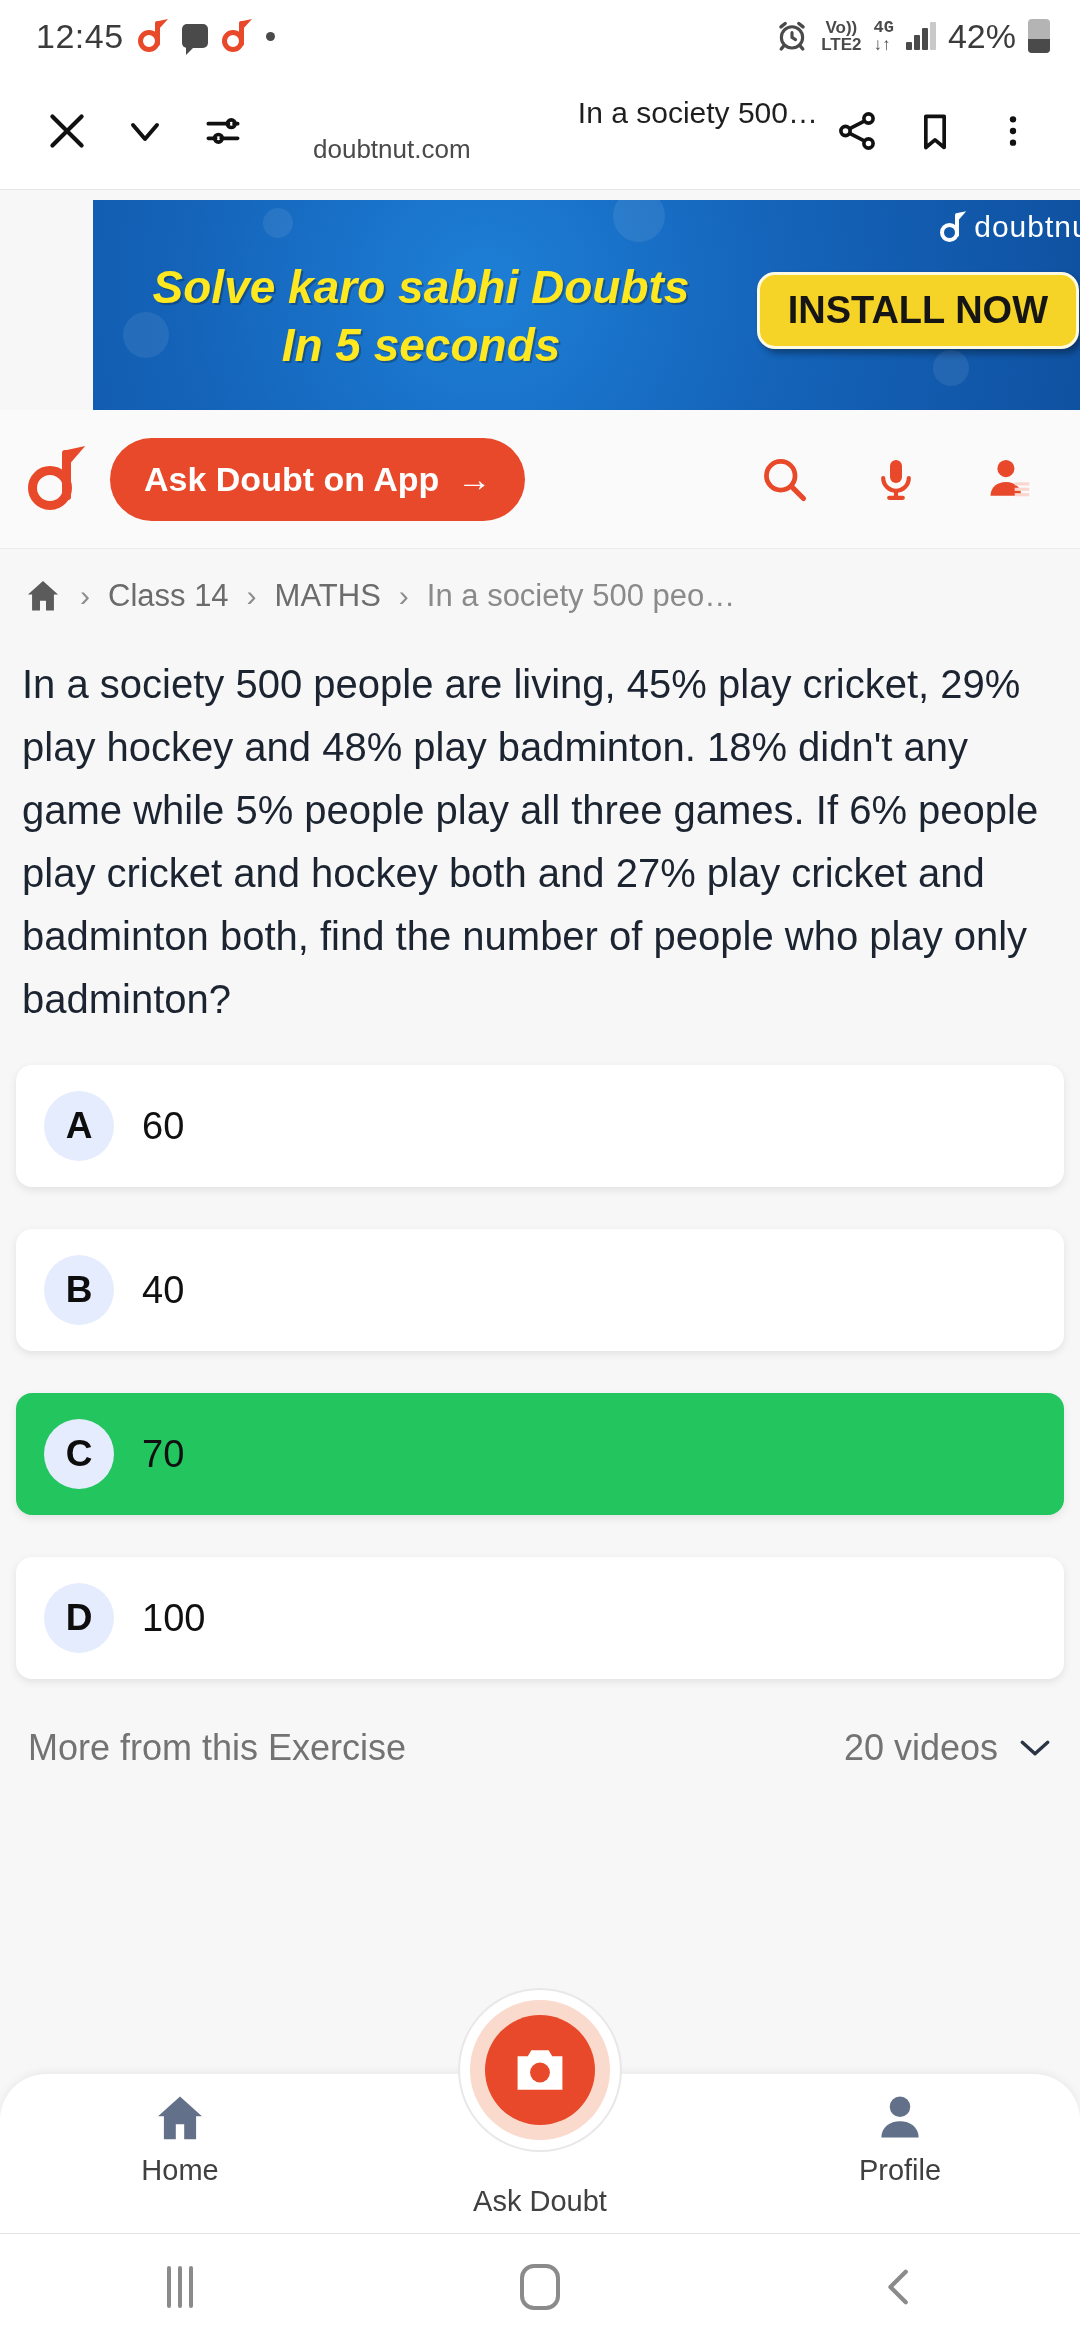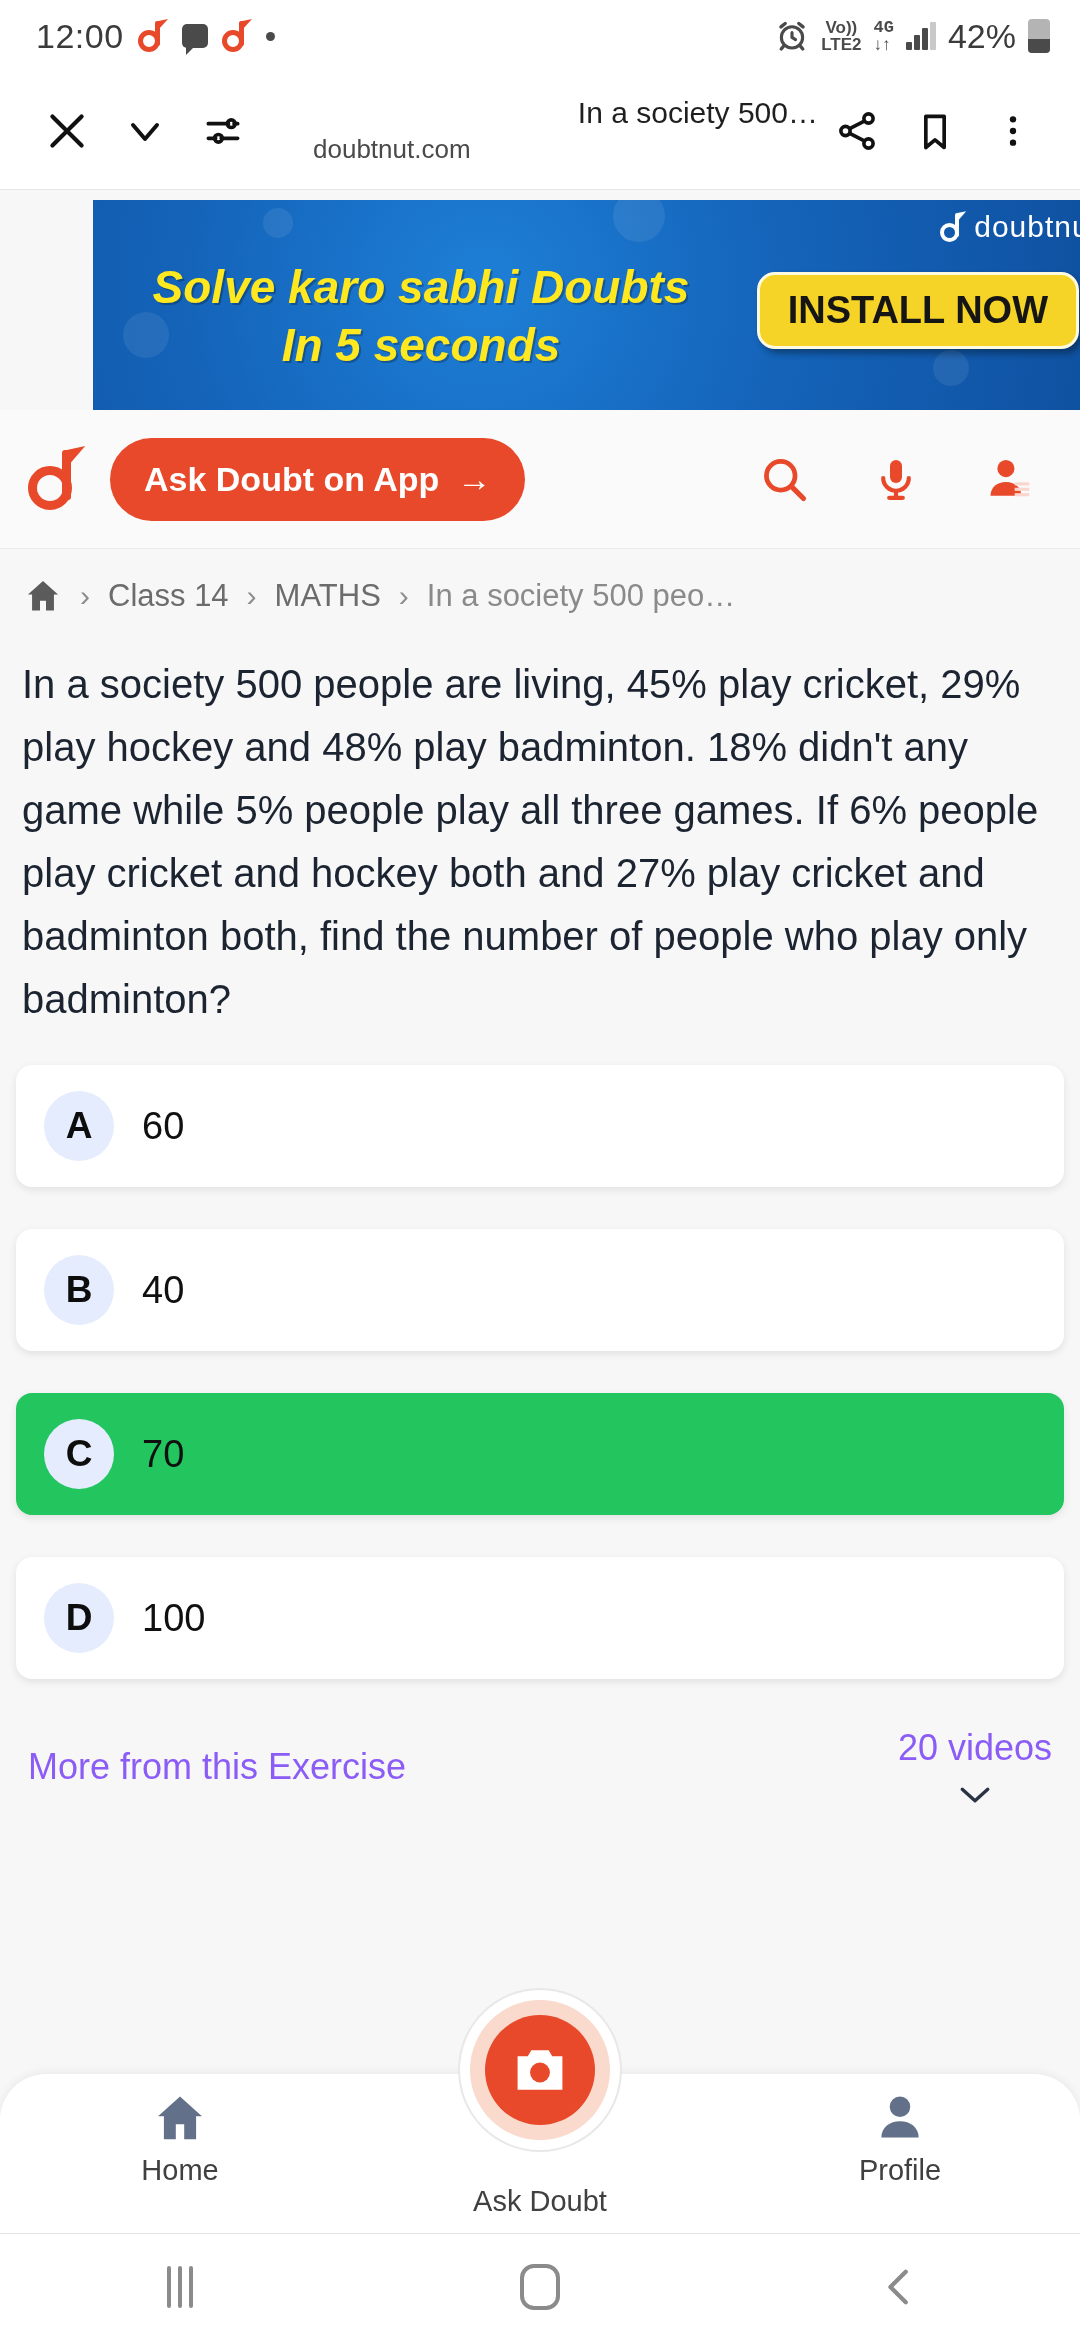--- a/index.html
+++ b/index.html
@@ -145,23 +145,23 @@
   .opt-badge {
     width: 70px; height: 70px; border-radius: 50%; background: #e4ecfd;
     display: flex; align-items: center; justify-content: center;
     font-size: 37px; font-weight: bold; color: #0d0d0d; flex: none;
   }
   .opt-text { font-size: 38px; color: #101010; }
 
   
   .more-row {
     display: flex; align-items: center; justify-content: space-between;
-    padding: 6px 28px 0 28px; font-size: 36px; color: #8b5cf6; background: #f7f7f7;
-  }
-  .more-right { display: flex; align-items: center; gap: 14px; flex-direction: column; }
+    padding: 6px 28px 0 28px; font-size: 36px; color: #737373; background: #f7f7f7;
+  }
+  .more-right { display: flex; align-items: center; gap: 20px; }
 
   
   .botnav {
     position: absolute; left: 0; right: 0; bottom: 106px; height: 160px;
     background: #ffffff; border-radius: 46px 46px 0 0;
     box-shadow: 0 -2px 10px rgba(0,0,0,.06);
     display: flex; align-items: flex-start; border-bottom: 1px solid #e3e3e3;
   }
   .bn-item { flex: 1; display: flex; flex-direction: column; align-items: center; padding-top: 16px; gap: 8px; }
   .bn-label { font-size: 29px; color: #404040; }
@@ -188,21 +188,21 @@
   .nb-recents i { width: 4px; height: 42px; background: #8b8b8b; border-radius: 2px; }
   .nb-home { width: 40px; height: 46px; border: 4px solid #8b8b8b; border-radius: 14px; }
 </style>
 </head>
 <body>
 
 <div id="screen">
 
   <div class="statusbar">
     <div class="sb-left">
-      <span class="sb-clock">12:00</span>
+      <span class="sb-clock">12:45</span>
       <span class="dn-glyph">
           <span class="ring"></span>
           <span class="stem"></span>
           <span class="flag"></span>
         </span>
       <span class="chat-glyph"></span>
       <span class="dn-glyph">
           <span class="ring"></span>
           <span class="stem"></span>
           <span class="flag"></span>

